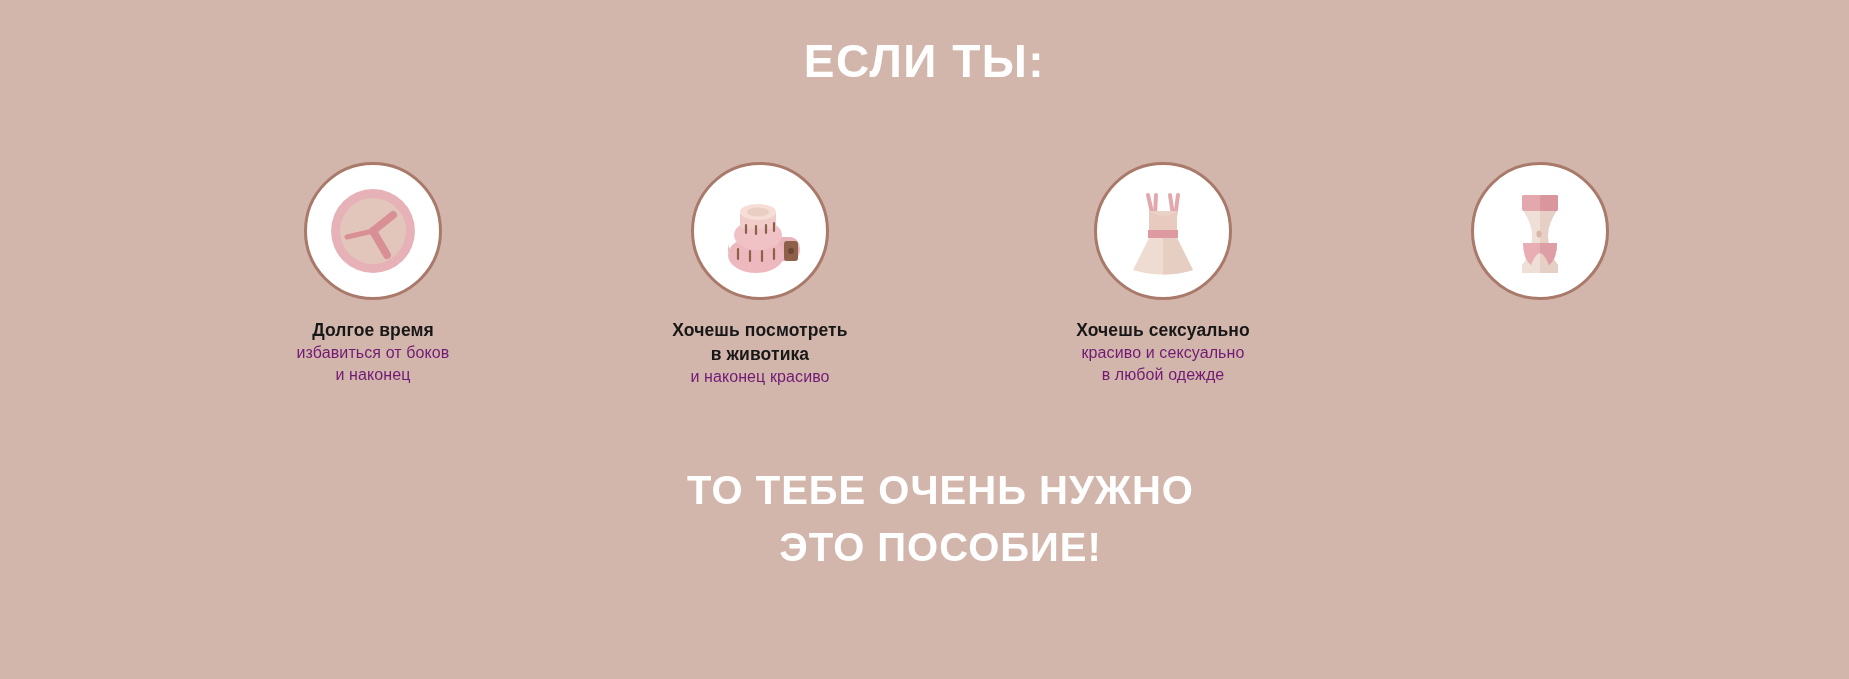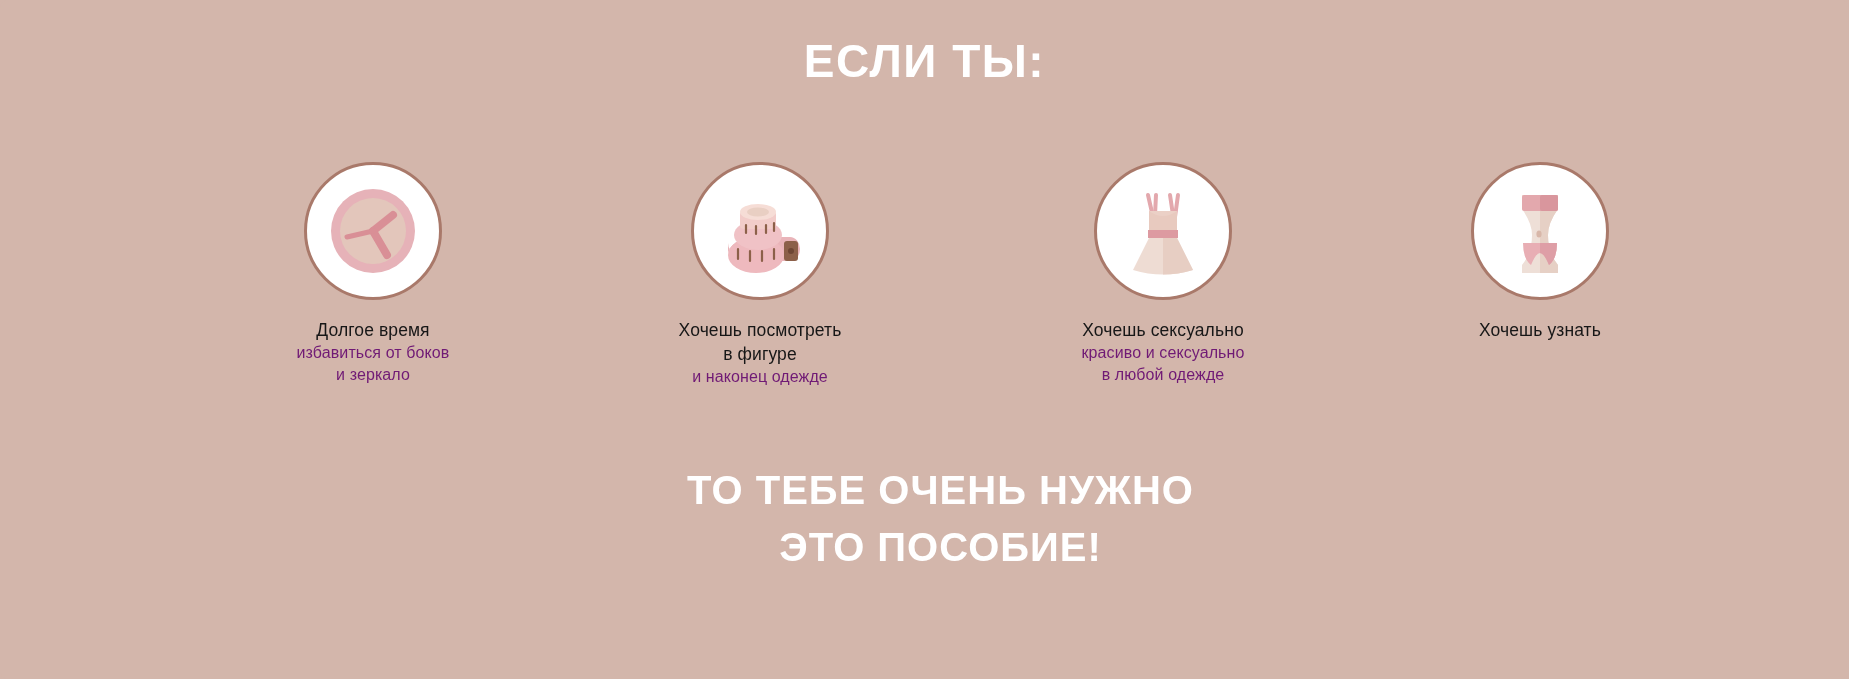--- a/index.html
+++ b/index.html
@@ -73,21 +73,21 @@
   .circle svg { display: block; }
 
   .caption {
     margin-top: 18px;
     line-height: 1.38;
   }
   .caption .bold {
     display: block;
     color: #171717;
     font-size: 17.5px;
-    font-weight: normal;
+    font-weight: bold;
     letter-spacing: 0.1px;
   }
   .caption .thin {
     display: block;
     color: #701a75;
     font-size: 16px;
     font-weight: normal;
     letter-spacing: 0.1px;
   }
 
@@ -126,21 +126,21 @@
             <circle cx="46" cy="46" r="33" fill="#e3c6bb"></circle>
             <path d="M46 46 L66 30" stroke="#d98f96" stroke-width="8" stroke-linecap="round"></path>
             <path d="M46 46 L60 70" stroke="#d98f96" stroke-width="8" stroke-linecap="round"></path>
             <path d="M46 46 L20 52" stroke="#d98f96" stroke-width="5" stroke-linecap="round"></path>
           </svg>
         </span>
       </div>
       <div class="caption">
         <span class="bold">Долгое время</span>
         <span class="thin">избавиться от боков</span>
-        <span class="thin">и зеркало</span>
+        <span class="thin">и наконец</span>
       </div>
     </div>
 
     <div class="feature f1">
       <div class="circle">
         <span>
           <svg width="96" height="96" viewBox="0 0 96 96">
 
             <path d="M16 58 a28 18 0 0 1 28-18 h34 a10 12 0 0 1 0 24 h-34 a28 18 0 0 1 -28 -18 z" fill="#e9b4b9" transform="translate(0,14)"></path>
             <ellipse cx="44" cy="72" rx="28" ry="18" fill="#eeb9be"></ellipse>
@@ -162,22 +162,22 @@
               <line x1="62" y1="66" x2="62" y2="76"></line>
             </g>
 
             <rect x="72" y="58" width="14" height="20" rx="3" fill="#8c6049"></rect>
             <circle cx="79" cy="68" r="3" fill="#6e4634"></circle>
           </svg>
         </span>
       </div>
       <div class="caption">
         <span class="bold">Хочешь посмотреть</span>
-        <span class="bold">в фигуре</span>
-        <span class="thin">и наконец одежде</span>
+        <span class="bold">в животика</span>
+        <span class="thin">и наконец красиво</span>
       </div>
     </div>
 
     <div class="feature f2">
       <div class="circle">
         <span>
           <svg width="96" height="96" viewBox="0 0 96 96">
 
             <path d="M33 12 L38 34" stroke="#e3a8ad" stroke-width="4" stroke-linecap="round" fill="none"></path>
             <path d="M41 12 L40 32" stroke="#e3a8ad" stroke-width="4" stroke-linecap="round" fill="none"></path>
@@ -213,21 +213,20 @@
             <rect x="48" y="12" width="18" height="16" rx="2" fill="#d9969d"></rect>
 
             <ellipse cx="47" cy="51" rx="2.6" ry="3.6" fill="#d8b7a9"></ellipse>
 
             <path d="M31 60 h34 q0 16 -8 22 q-5 -12 -9 -12 q-4 0 -9 12 q-8 -6 -8 -22 z" fill="#e8aeb4"></path>
             <path d="M48 60 h17 q0 16 -8 22 q-5 -12 -9 -12 z" fill="#de9ea6"></path>
           </svg>
         </span>
       </div>
       <div class="caption">
-        <span class="bold">Хочешь узнать</span>
       </div>
     </div>
 
   </div>
 
   <div class="bottom-heading">
     <span class="line">ТО ТЕБЕ ОЧЕНЬ НУЖНО</span>
     <span class="line">ЭТО ПОСОБИЕ!</span>
   </div>
 

